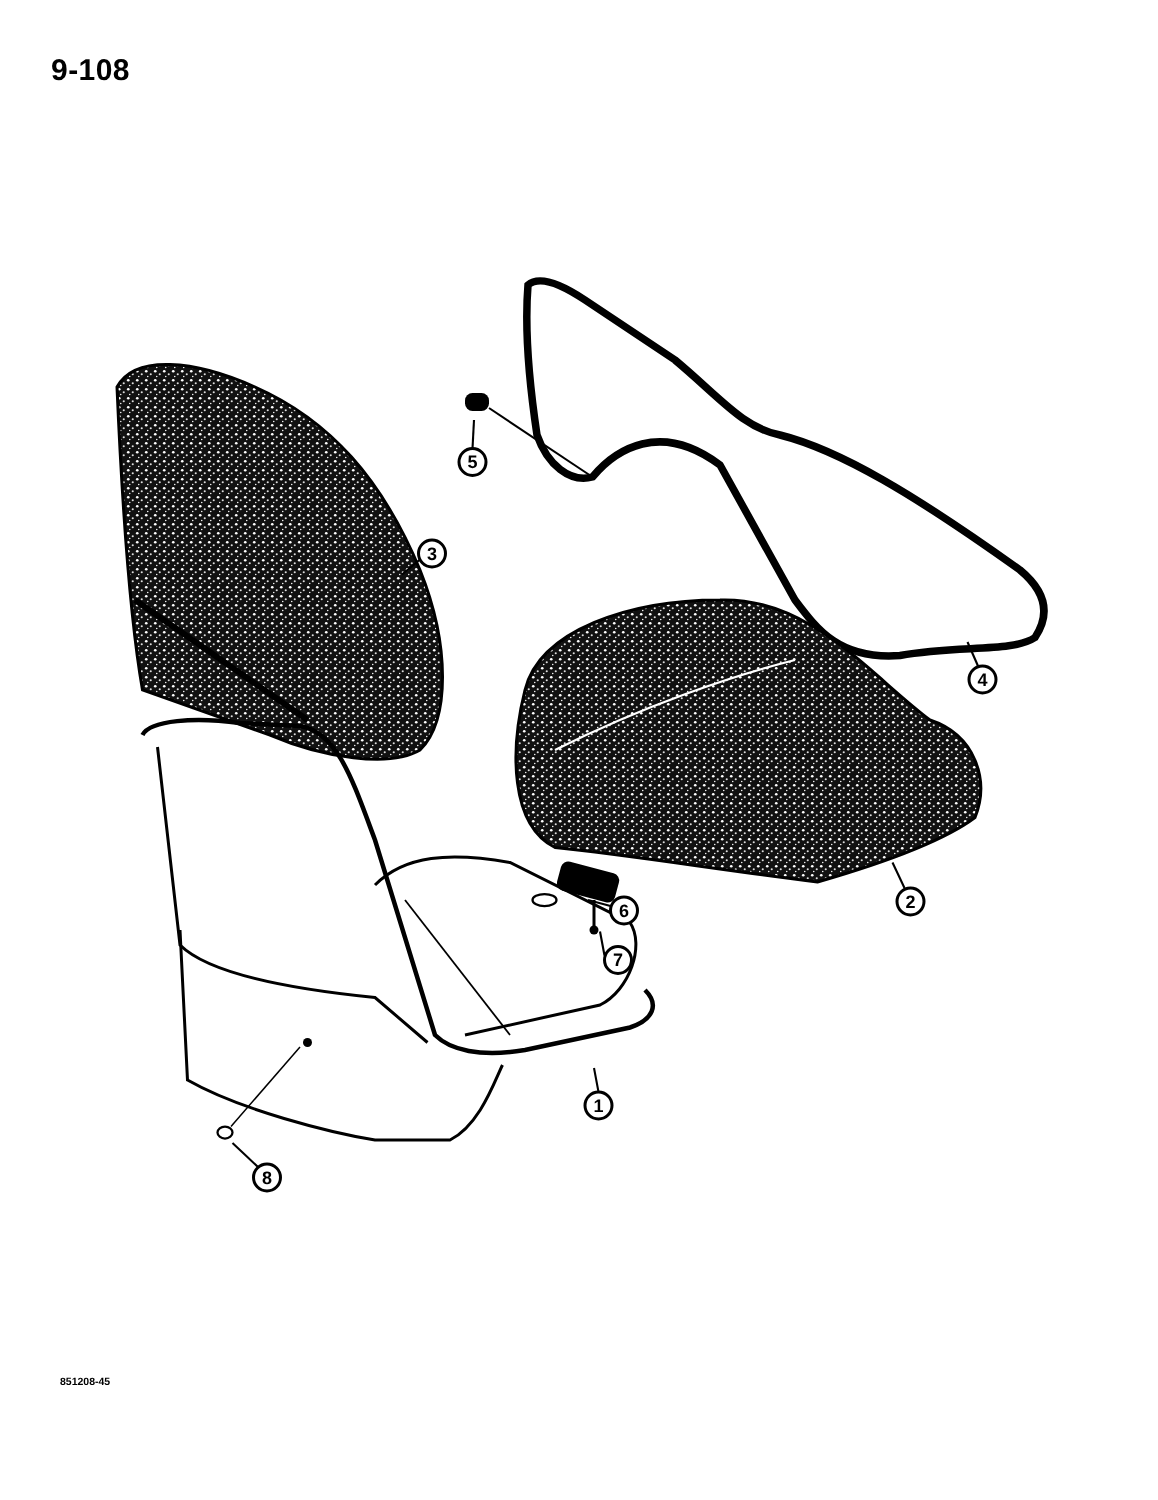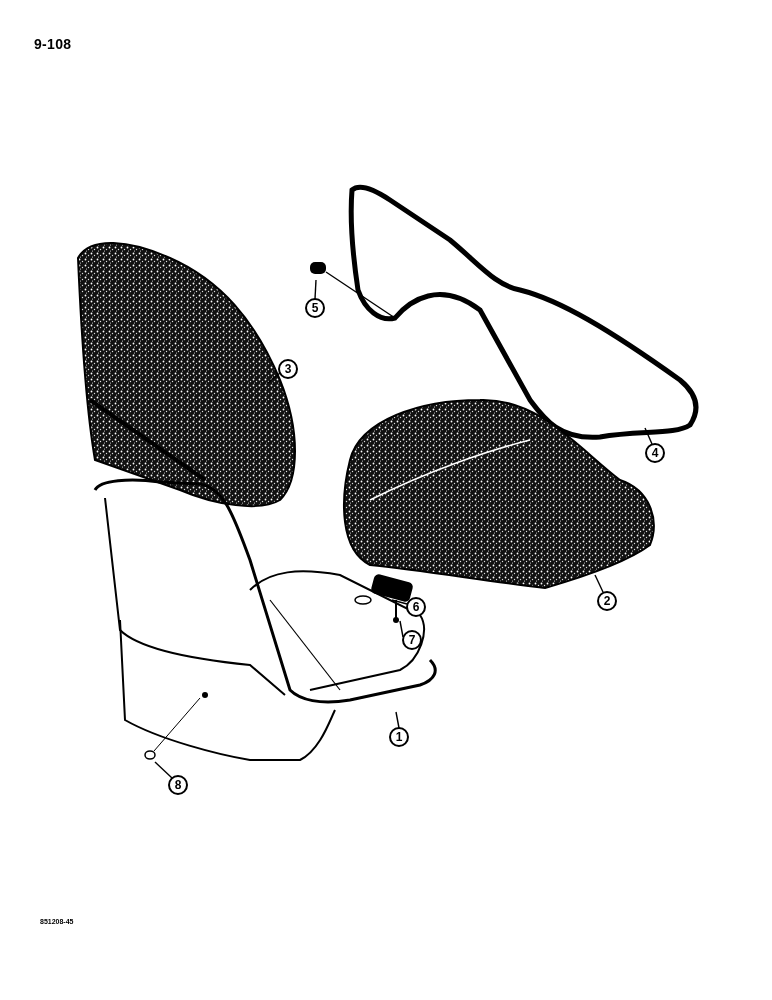--- a/index.html
+++ b/index.html
@@ -1,17 +1,17 @@
 <!DOCTYPE html>
 <html><head>
 <meta charset="utf-8">
 <style>
   html, body { margin:0; padding:0; background:#ffffff; }
   body { width:772px; height:1000px; position:relative; overflow:hidden; font-family:"Liberation Sans", sans-serif; color:#000; }
-  .page-num { position:absolute; left:34px; top:36px; font-size:14px; font-weight:bold; letter-spacing:0.3px; }
+  .page-num { position:absolute; left:34px; top:36px; font-size:20px; font-weight:bold; letter-spacing:0.3px; }
   .fig-code { position:absolute; left:40px; top:918px; font-size:7px; font-weight:bold; }
   svg.diagram { position:absolute; left:0; top:0; width:772px; height:1000px; }
   .callout circle { fill:#fff; stroke:#000; stroke-width:2; }
   .callout text { font-family:"Liberation Sans", sans-serif; font-size:12px; font-weight:bold; text-anchor:middle; dominant-baseline:central; }
   .lead { stroke:#000; stroke-width:1.4; fill:none; }
 </style>
 </head>
 <body>
 
 <div class="page-num">9-108</div>

